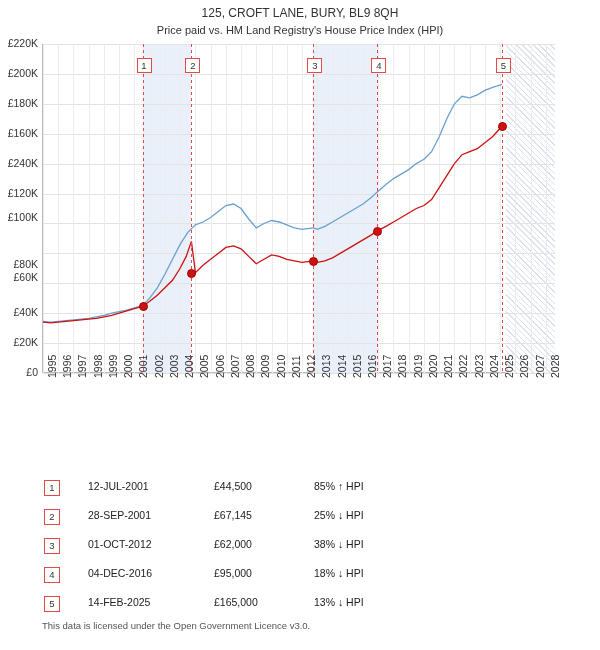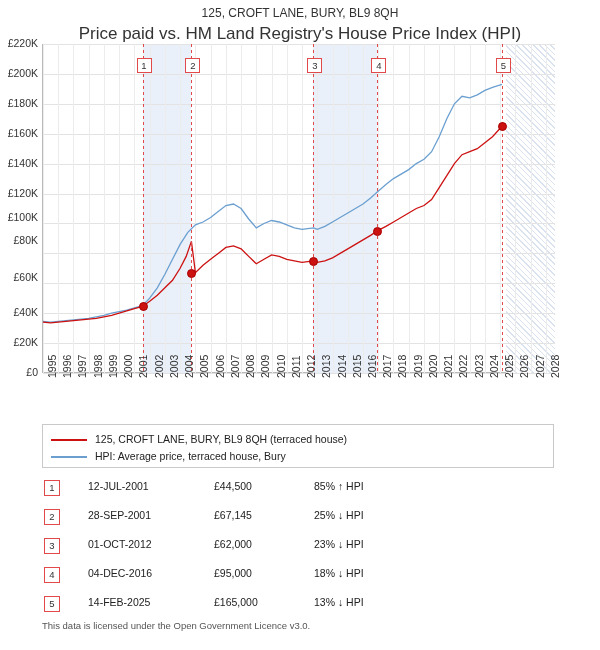--- a/index.html
+++ b/index.html
@@ -11,21 +11,21 @@
     overflow:hidden;
   }
   #root{position:relative;width:600px;height:650px;}
 
   .title{
     position:absolute;left:0;top:6px;width:600px;
     text-align:center;font-size:12px;color:#333;
   }
   .subtitle{
     position:absolute;left:0;top:24px;width:600px;
-    text-align:center;font-size:17px;color:#333;
+    text-align:center;font-size:11px;color:#333;
   }
 
   
   .plot-wrap{position:absolute;left:42px;top:44px;width:512px;height:329px;}
   .plot{position:absolute;left:0;top:0;width:512px;height:329px;background:#fff;
         border-left:1px solid #b9b9b9;border-bottom:1px solid #b9b9b9;box-sizing:border-box;}
   .gridline{position:absolute;left:0;width:512px;height:1px;background:#e3e3e3;}
   .vgrid{position:absolute;top:0;width:1px;height:329px;background:#ececec;}
   .ytick-wrap{position:absolute;left:0;top:44px;width:42px;height:329px;}
   .ytick{position:absolute;right:4px;font-size:10.5px;color:#333;white-space:nowrap;}
@@ -69,24 +69,24 @@
 
 <div id="root">
   <div class="title">125, CROFT LANE, BURY, BL9 8QH</div>
   <div class="subtitle">Price paid vs. HM Land Registry's House Price Index (HPI)</div>
 
   <div class="ytick-wrap" id="yticks">
       <div class="ytick" style="top: 322px;">£0</div>
       <div class="ytick" style="top: 292.091px;">£20K</div>
       <div class="ytick" style="top: 262.182px;">£40K</div>
       <div class="ytick" style="top: 227px;">£60K</div>
-      <div class="ytick" style="top: 190px;">£80K</div>
+      <div class="ytick" style="top: 214px;">£80K</div>
       <div class="ytick" style="top: 167px;">£100K</div>
       <div class="ytick" style="top: 142.545px;">£120K</div>
-      <div class="ytick" style="top: 112.636px;">£140K</div>
+      <div class="ytick" style="top: 112.636px;">£240K</div>
       <div class="ytick" style="top: 82.7273px;">£160K</div>
       <div class="ytick" style="top: 52.8182px;">£180K</div>
       <div class="ytick" style="top: 22.9091px;">£200K</div>
       <div class="ytick" style="top: -7px;">£220K</div>
     </div>
 
   <div class="plot-wrap">
     <div class="plot" id="plot">
       <div id="bands">
           <div class="band" style="left: 99.5048px; width: 48.9143px;"></div>
@@ -195,45 +195,39 @@
       <div class="xtick" style="left: 400.19px; top: 2px;">2021</div>
       <div class="xtick" style="left: 415.429px; top: 2px;">2022</div>
       <div class="xtick" style="left: 430.667px; top: 2px;">2023</div>
       <div class="xtick" style="left: 445.905px; top: 2px;">2024</div>
       <div class="xtick" style="left: 461.143px; top: 2px;">2025</div>
       <div class="xtick" style="left: 476.381px; top: 2px;">2026</div>
       <div class="xtick" style="left: 491.619px; top: 2px;">2027</div>
       <div class="xtick" style="left: 506.857px; top: 2px;">2028</div>
     </div>
 
-  <div class="legend">
-    <div class="lgline" style="top:14px;"></div>
-    <div class="lgtext" style="top:8px;">125, CROFT LANE, BURY, BL9 8QH (terraced house)</div>
-    <div class="lgline blue" style="top:31px;"></div>
-    <div class="lgtext" style="top:25px;">HPI: Average price, terraced house, Bury</div>
-  </div>
 
   <div class="tbl" id="tbl">
       <div class="trow">
         <div class="tnum">1</div>
         <div class="tdate">12-JUL-2001</div>
         <div class="tprice">£44,500</div>
         <div class="thpi">85% ↑ HPI</div>
       </div>
       <div class="trow">
         <div class="tnum">2</div>
         <div class="tdate">28-SEP-2001</div>
         <div class="tprice">£67,145</div>
         <div class="thpi">25% ↓ HPI</div>
       </div>
       <div class="trow">
         <div class="tnum">3</div>
         <div class="tdate">01-OCT-2012</div>
         <div class="tprice">£62,000</div>
-        <div class="thpi">23% ↓ HPI</div>
+        <div class="thpi">38% ↓ HPI</div>
       </div>
       <div class="trow">
         <div class="tnum">4</div>
         <div class="tdate">04-DEC-2016</div>
         <div class="tprice">£95,000</div>
         <div class="thpi">18% ↓ HPI</div>
       </div>
       <div class="trow">
         <div class="tnum">5</div>
         <div class="tdate">14-FEB-2025</div>

